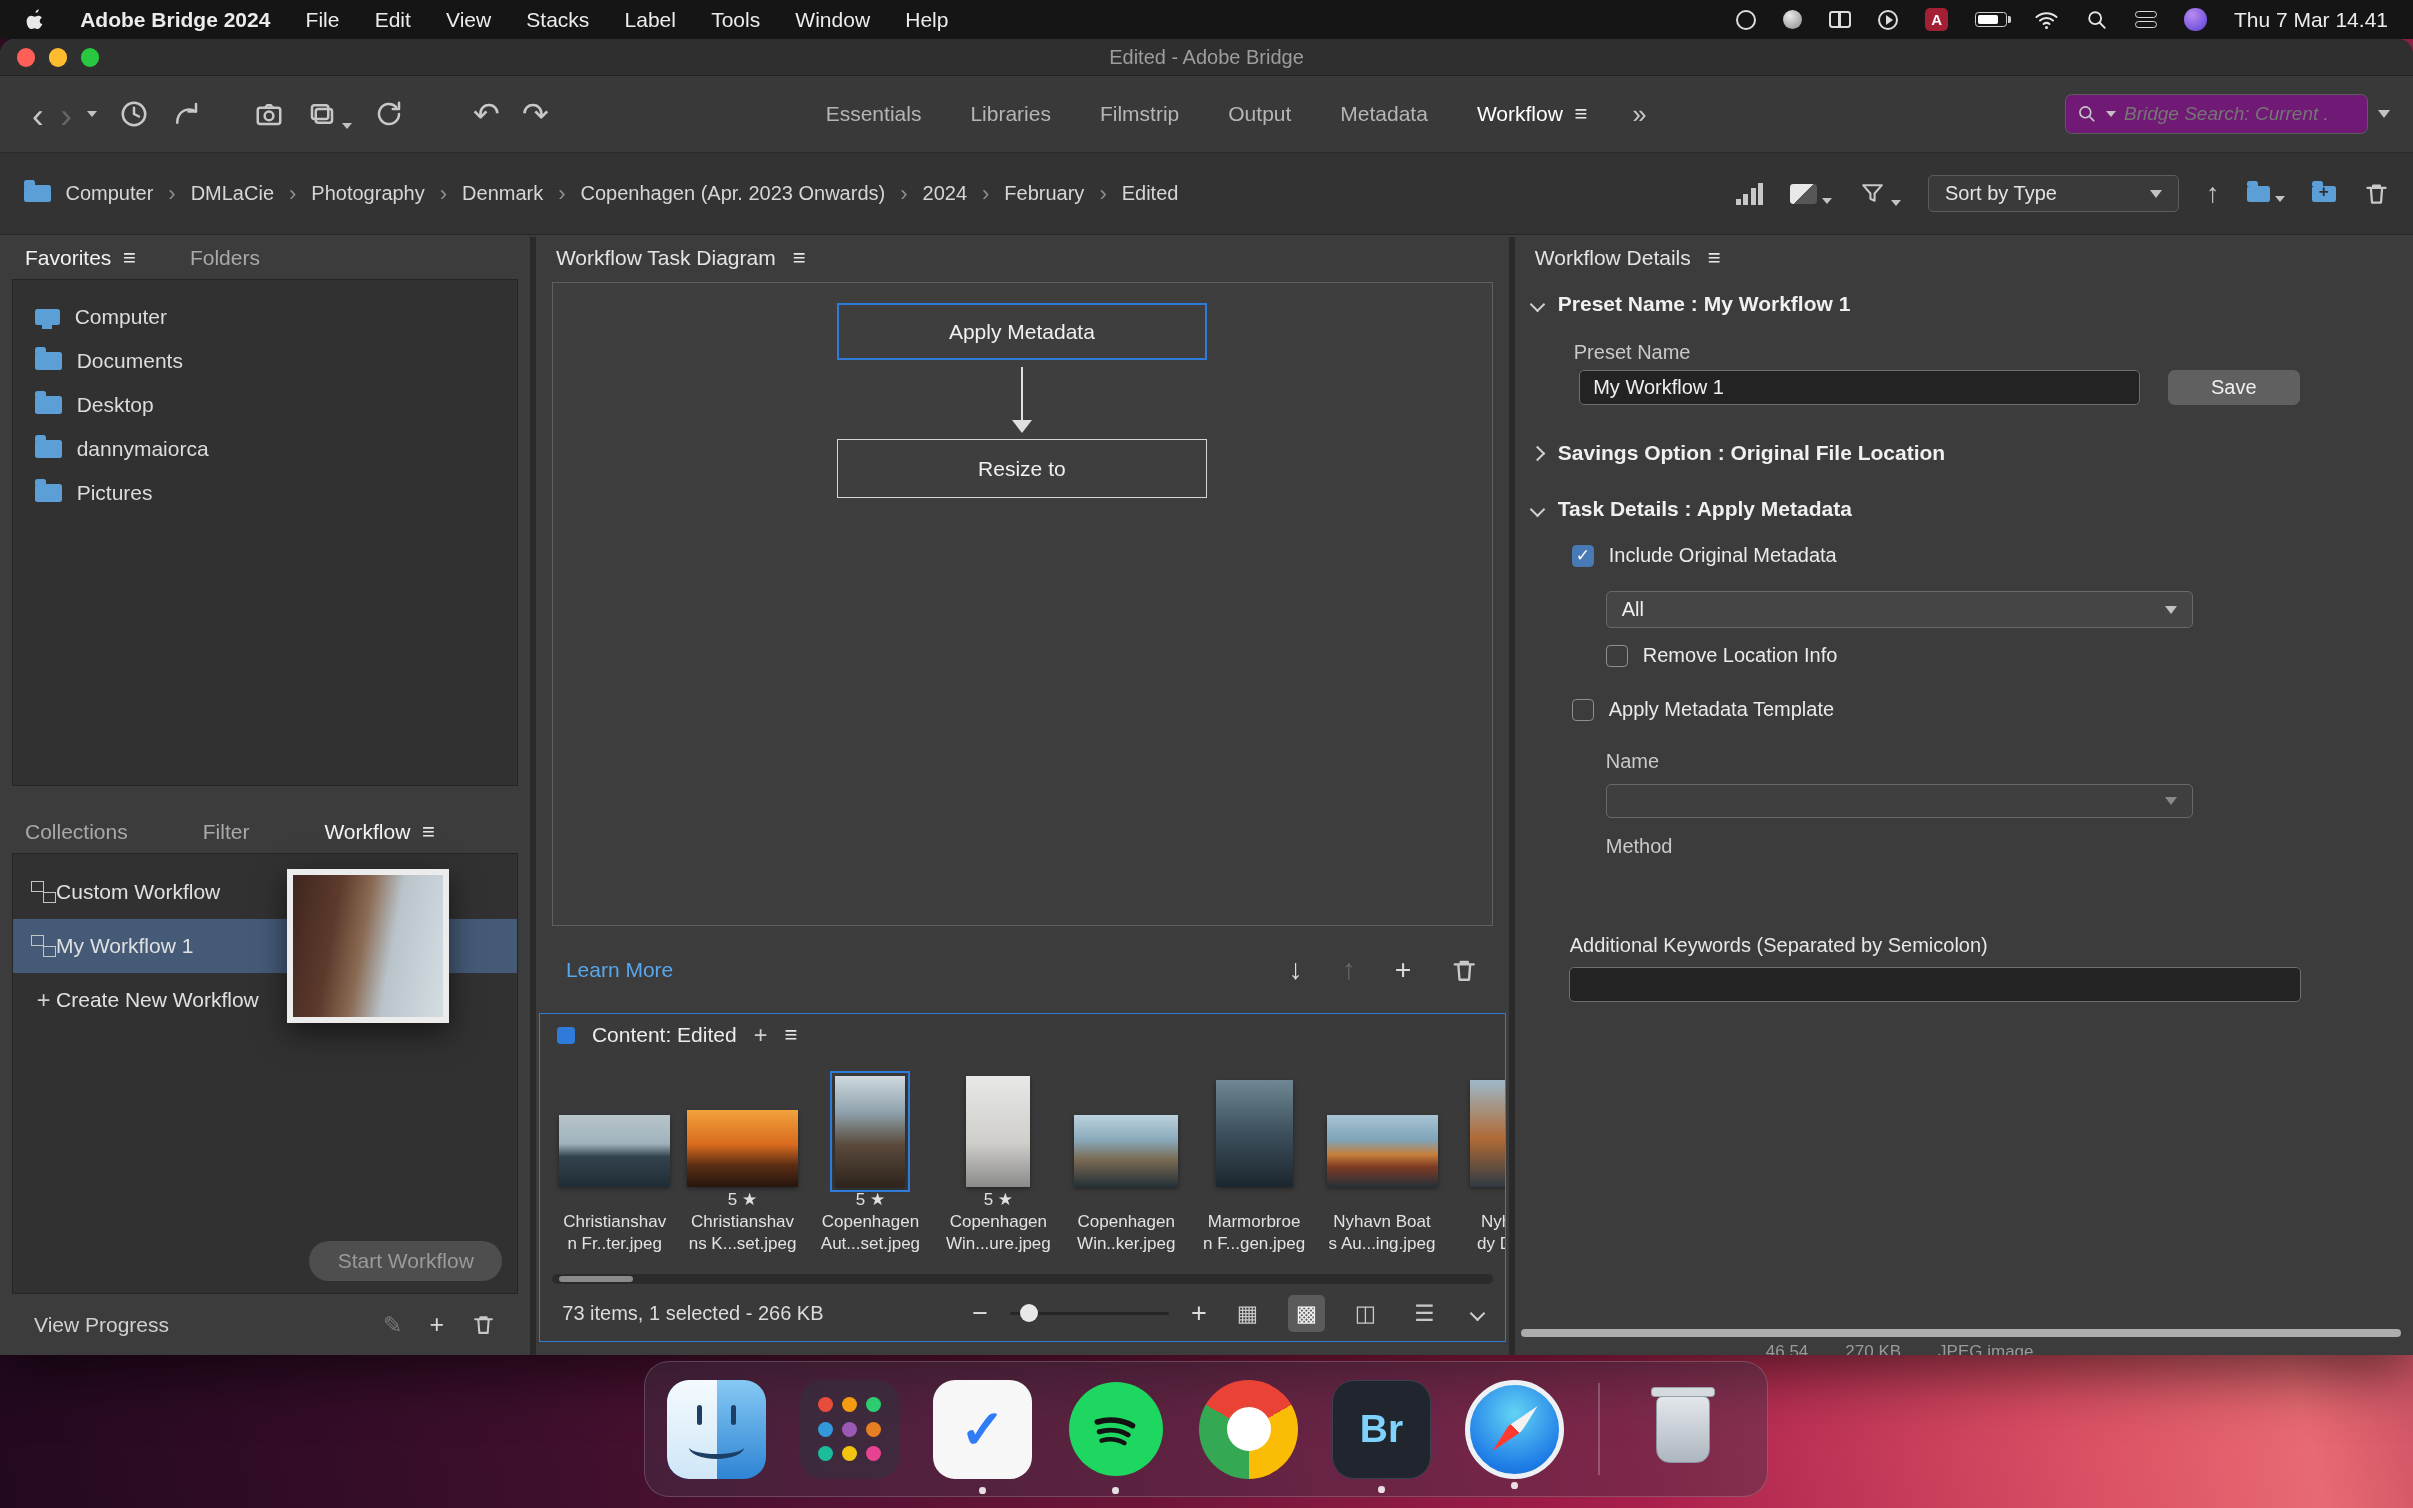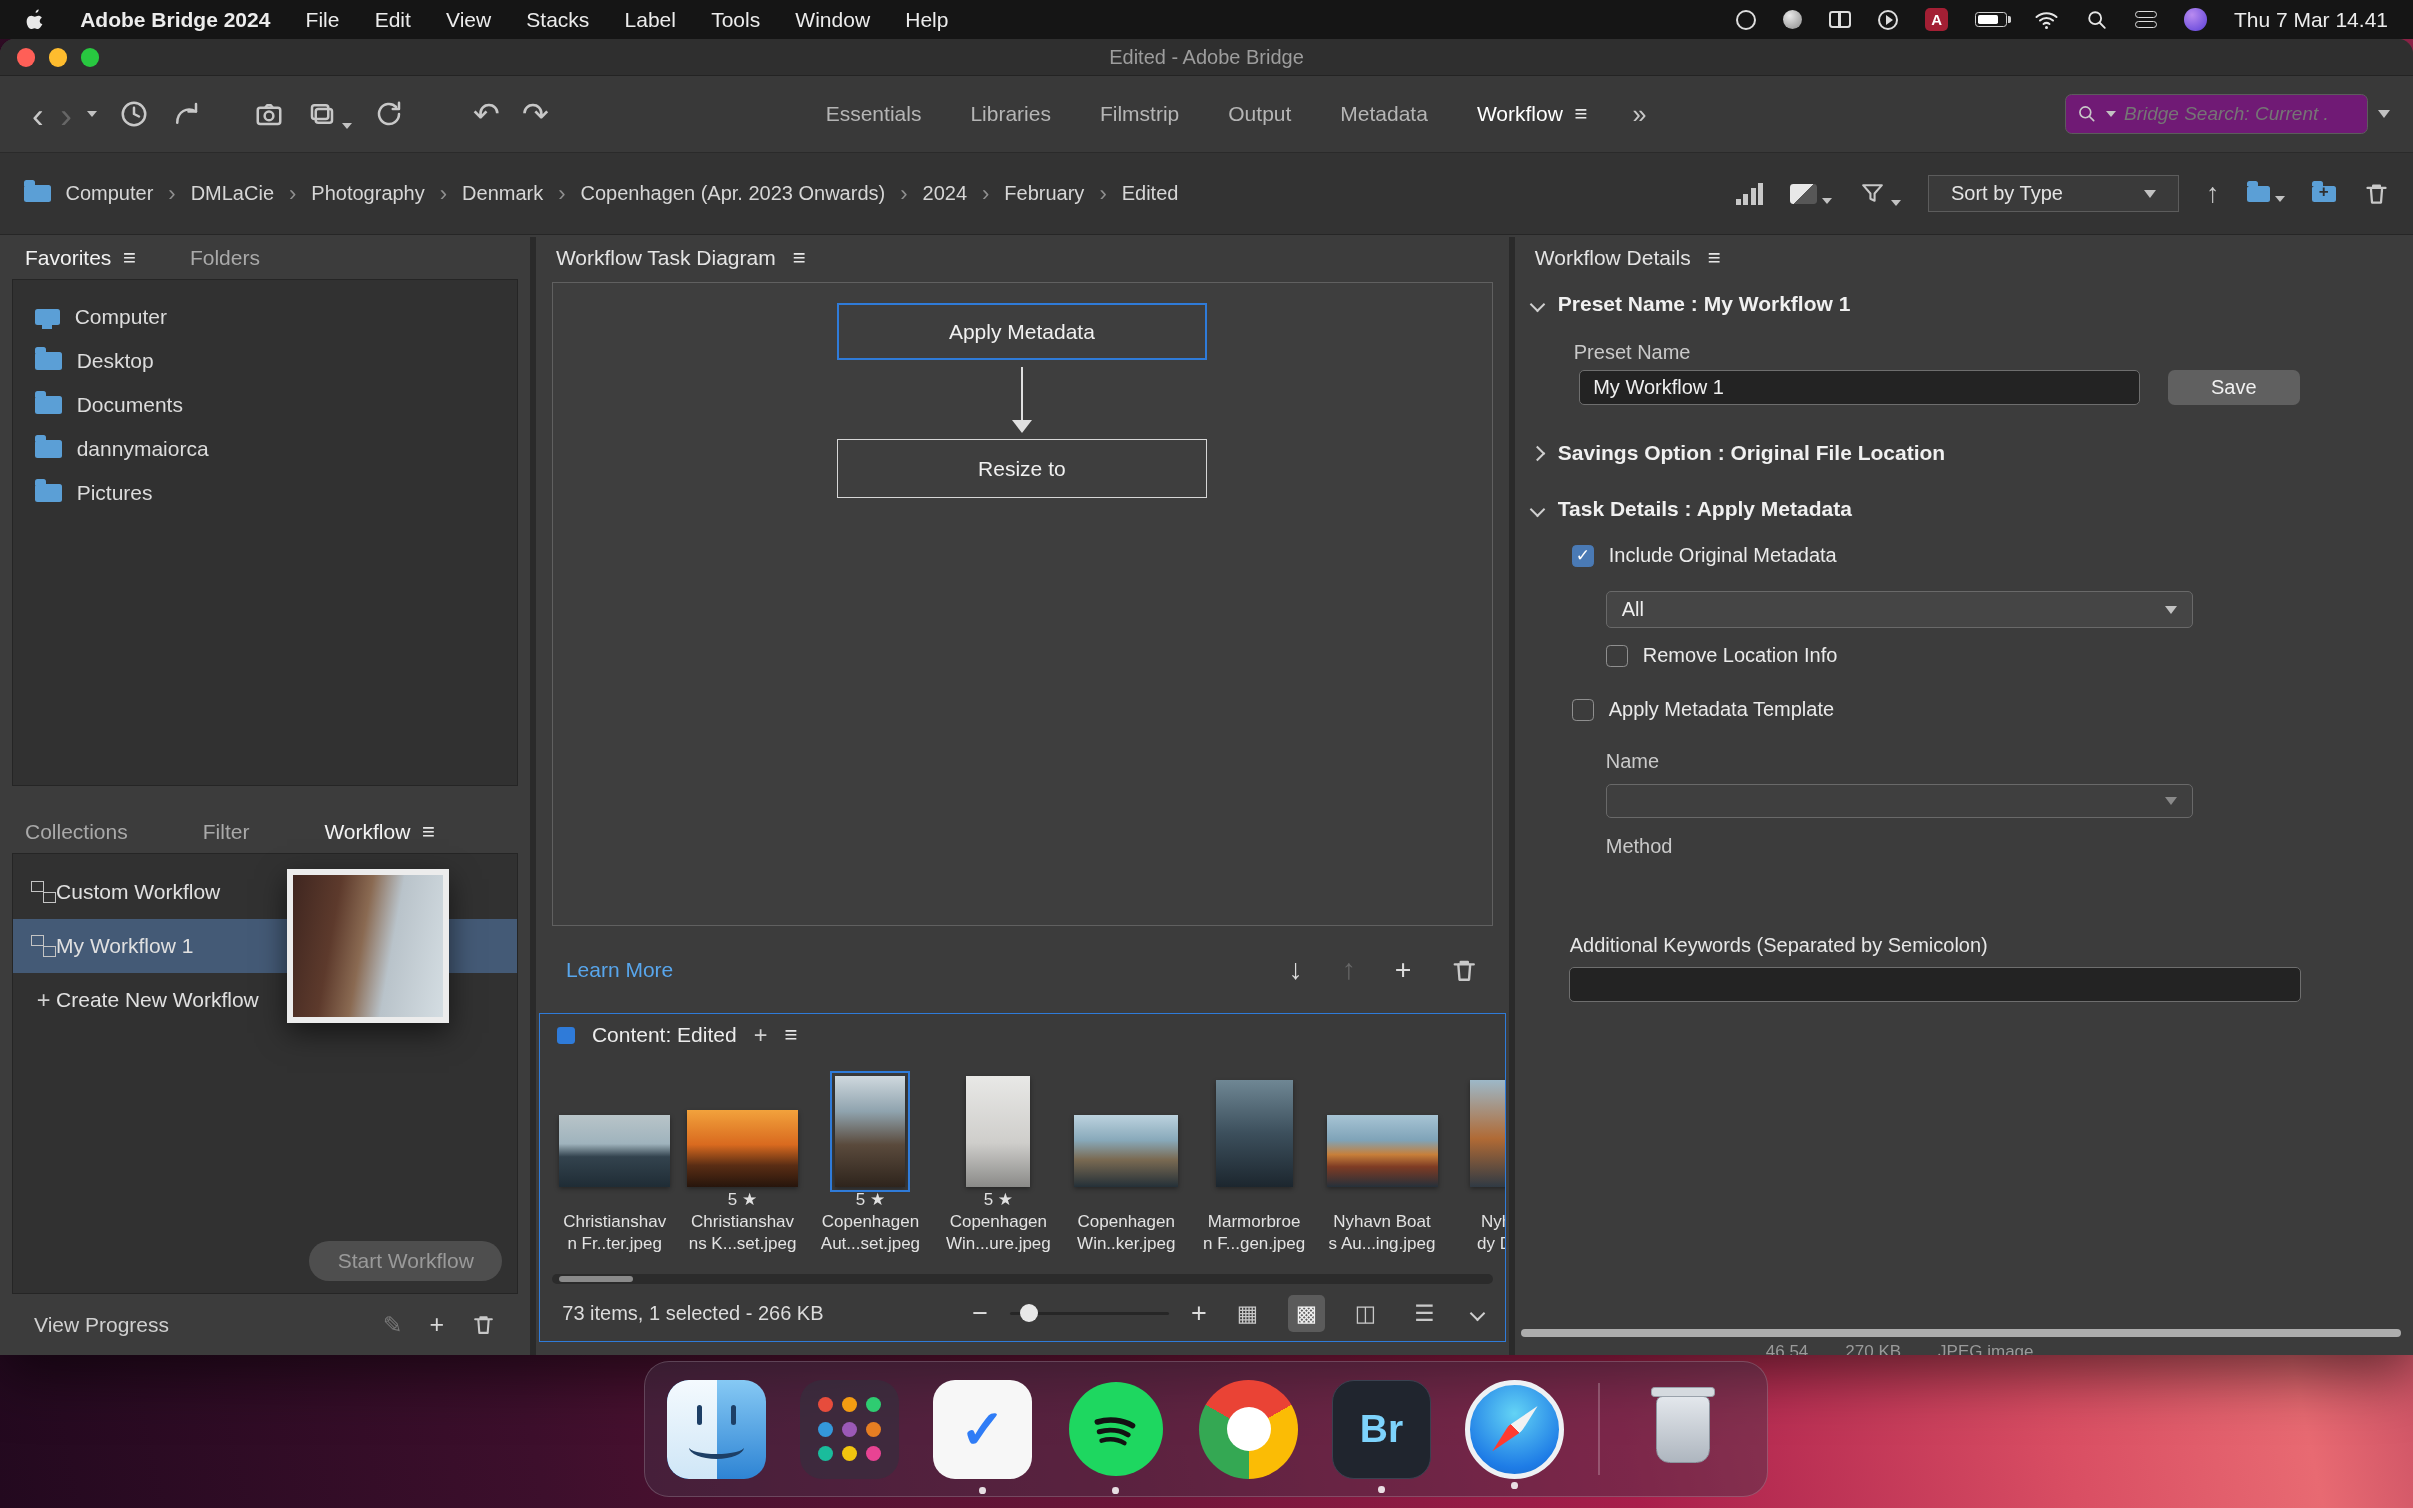--- a/index.html
+++ b/index.html
@@ -64,21 +64,21 @@
   .pathbar { height:82px; background:#333333; border-bottom:0.8px solid #262626; display:flex; align-items:center; padding:0 23.5px; }
   .crumbs { display:flex; align-items:center; gap:15px; font-size:20px; color:#d6d6d6; }
   .csep { color:#8f8f8f; font-size:22px; }
   .fold { position:relative; width:27px; height:17.6px; background:#5b9fd6; border-radius:2.5px; flex:none; }
   .fold::before { content:""; position:absolute; top:-5px; left:0; width:11px; height:5.9px; background:#5b9fd6; border-radius:2.5px 2.5px 0 0; }
   .pb-right { margin-left:auto; display:flex; align-items:center; gap:27px; }
   .stairs { display:flex; align-items:flex-end; gap:2.5px; height:23.5px; }
   .stairs i { width:5px; background:#c8c8c8; display:block; }
   .grad-ic { width:27px; height:20px; border-radius:3.4px; background:linear-gradient(135deg,#e8e8e8 0 50%,#575757 50%); }
   .iconpair { display:flex; align-items:flex-end; gap:5px; }
-  .sortsel { width:251px; height:37px; border:0.8px solid #5c5c5c; border-radius:0; display:flex; align-items:center; justify-content:space-between; padding:0 22px; font-size:20px; color:#e3e3e3; background:#3a3a3a; }
+  .sortsel { width:251px; height:37px; border:0.8px solid #5c5c5c; border-radius:5px; display:flex; align-items:center; justify-content:space-between; padding:0 16px; font-size:20px; color:#e3e3e3; background:#3a3a3a; }
   .uparrow { font-size:27px; color:#c8c8c8; }
   .fold.mini { width:23.5px; height:16px; }
   .foldplus { position:relative; }
   .foldplus::after { content:"+"; position:absolute; left:6.7px; top:-3.4px; color:#2f2f2f; font-size:17px; font-weight:bold; }
 
   
   .main { position:absolute; top:198px; bottom:0; left:0; right:0; display:flex; }
   .gutterV { width:5.9px; background:#2a2a2a; }
   .sidebar { width:530px; position:relative; display:flex; flex-direction:column; background:#3c3c3c; }
   .center { width:973px; display:flex; flex-direction:column; background:#3c3c3c; }
@@ -381,25 +381,25 @@
         </span>
         <span class="ptab">Folders</span>
       </div>
       <div class="panelbox favbox">
         <div class="favrow">
           <span class="monitor"></span>
           <span>Computer</span>
         </div>
         <div class="favrow">
           <span class="fold"></span>
-          <span>Desktop</span>
+          <span>Documents</span>
         </div>
         <div class="favrow">
           <span class="fold"></span>
-          <span>Documents</span>
+          <span>Desktop</span>
         </div>
         <div class="favrow">
           <span class="fold"></span>
           <span>dannymaiorca</span>
         </div>
         <div class="favrow">
           <span class="fold"></span>
           <span>Pictures</span>
         </div>
       </div>

